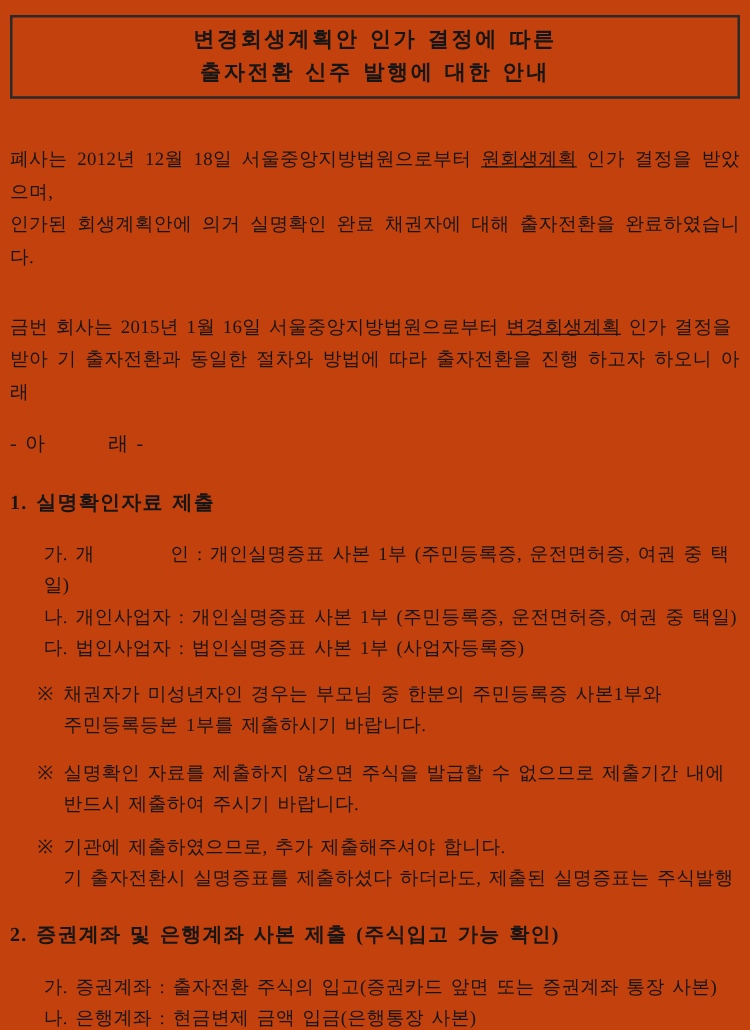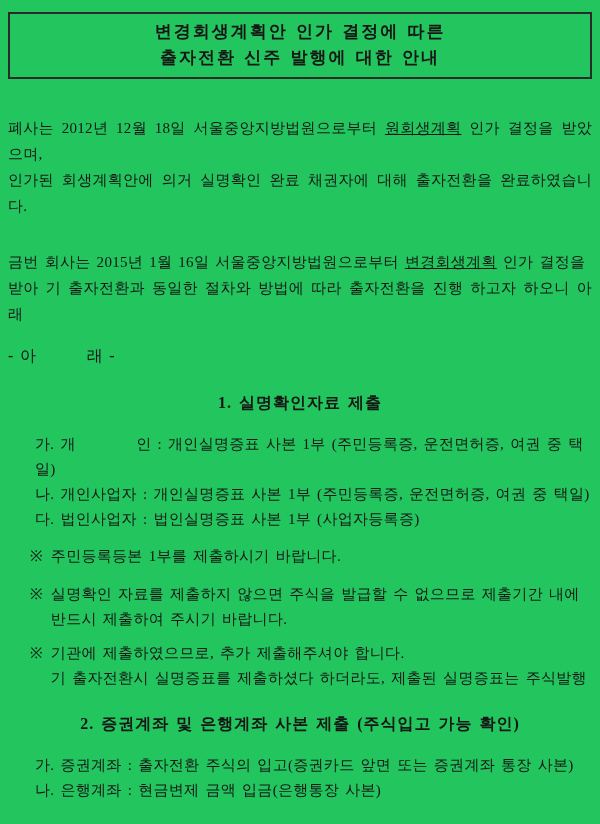--- a/index.html
+++ b/index.html
@@ -2,21 +2,21 @@
 <html><head>
 <meta charset="utf-8">
 <style>
   html, body { margin: 0; padding: 0; background: #ffffff; }
   .page {
     position: relative;
     width: 600px;
     height: 824px;
     box-sizing: border-box;
     padding: 12px 8px 0 8px;
-    background: #22c55e;
+    background: #c2410c;
     color: #161616;
     font-family: "Liberation Serif", "DejaVu Serif", serif;
     font-size: 15px;
     word-spacing: 2px;
     letter-spacing: 0.3px;
     overflow: hidden;
   }
   .title-box {
     border: 2px solid #2a2a2a;
     padding: 5px 4px 6px 4px;
@@ -36,21 +36,20 @@
     line-height: 25px;
     margin-bottom: 22px;
     font-size: 16px;
   }
   .section-heading {
     font-weight: bold;
     font-size: 16px;
     line-height: 25px;
     letter-spacing: 1px;
     margin-bottom: 6px;
-    text-align: center;
   }
   .items { margin: 17px 0 12px 0; padding-left: 27px; line-height: 25px; }
   .items.s2 { margin-bottom: 10px; }
   .item { white-space: pre-wrap; min-height: 25px; }
   .note {
     display: flex;
     align-items: flex-start;
     padding-left: 22px;
     line-height: 25px;
     margin-bottom: 13px;
@@ -89,20 +88,21 @@
 
     <div class="items">
       <div class="item">가. 개          인 : 개인실명증표 사본 1부 (주민등록증, 운전면허증, 여권 중 택일)</div>
       <div class="item">나. 개인사업자 : 개인실명증표 사본 1부 (주민등록증, 운전면허증, 여권 중 택일)</div>
       <div class="item">다. 법인사업자 : 법인실명증표 사본 1부 (사업자등록증)</div>
     </div>
 
     <div class="note n1">
       <span class="note-marker">※</span>
       <div class="note-body">
+        <div class="note-line">채권자가 미성년자인 경우는 부모님 중 한분의 주민등록증 사본1부와</div>
         <div class="note-line">주민등록등본 1부를 제출하시기 바랍니다.</div>
       </div>
     </div>
 
     <div class="note n2">
       <span class="note-marker">※</span>
       <div class="note-body">
         <div class="note-line">실명확인 자료를 제출하지 않으면 주식을 발급할 수 없으므로 제출기간 내에</div>
         <div class="note-line">반드시 제출하여 주시기 바랍니다.</div>
       </div>

